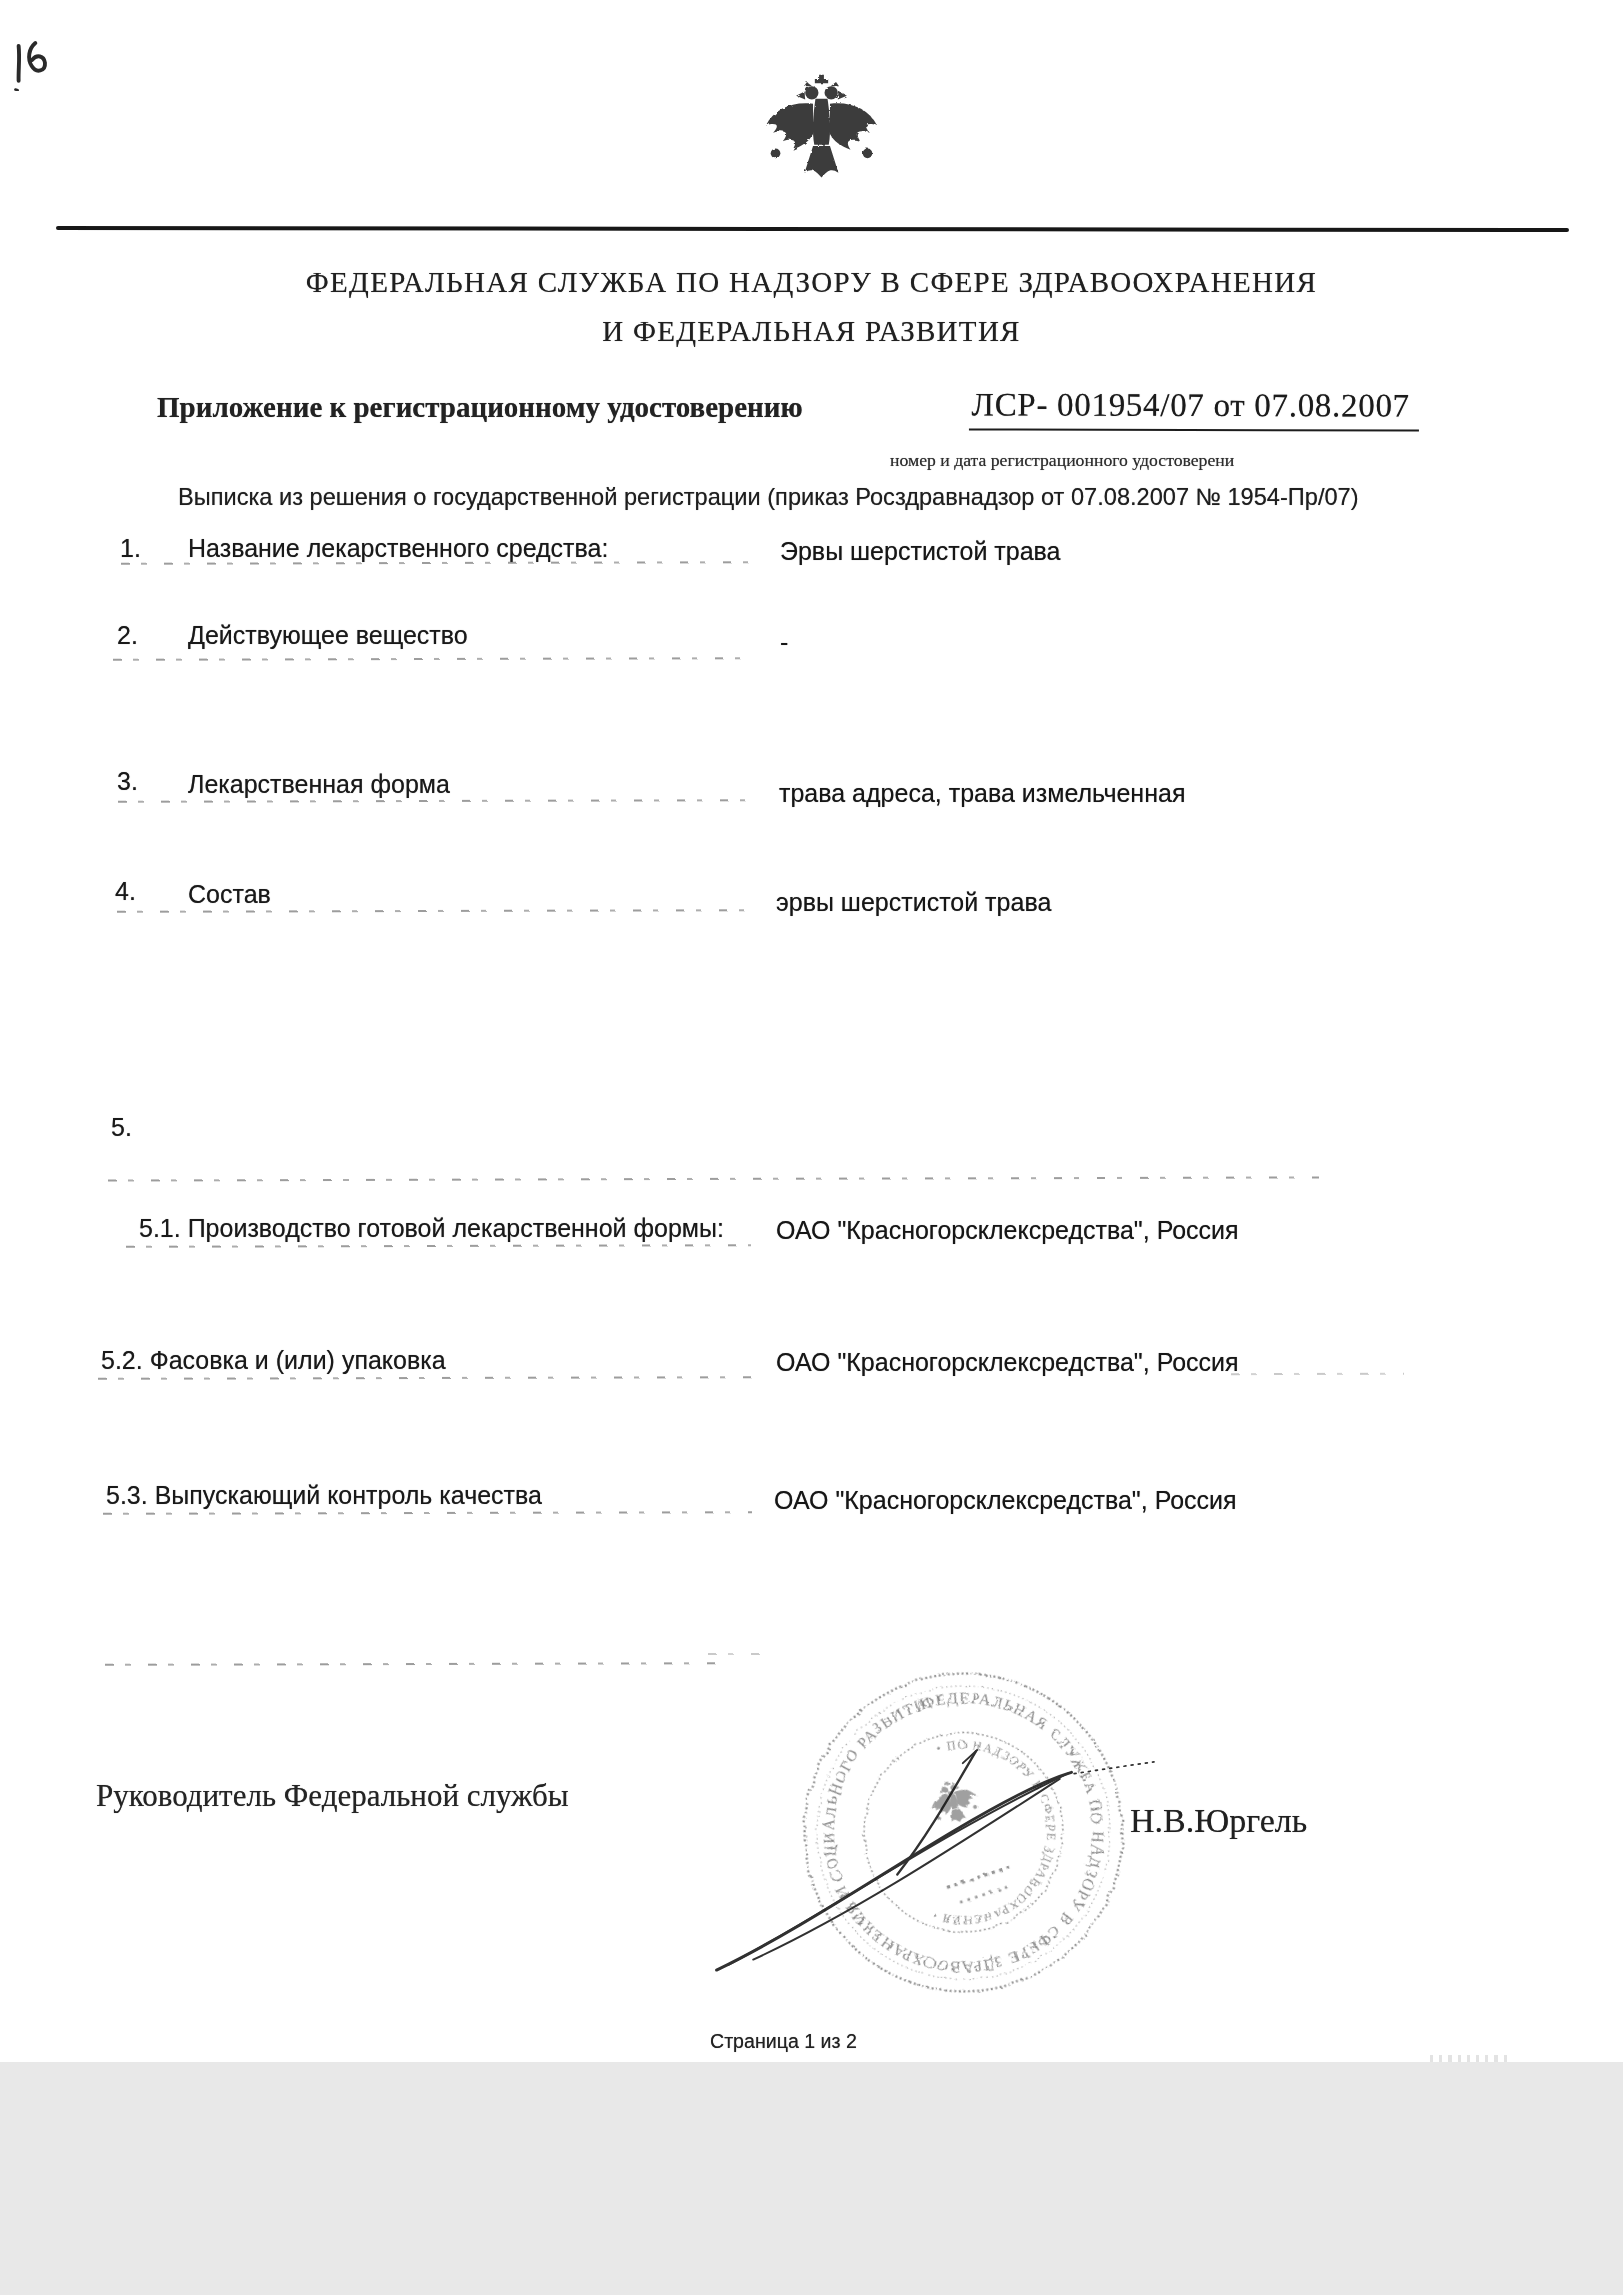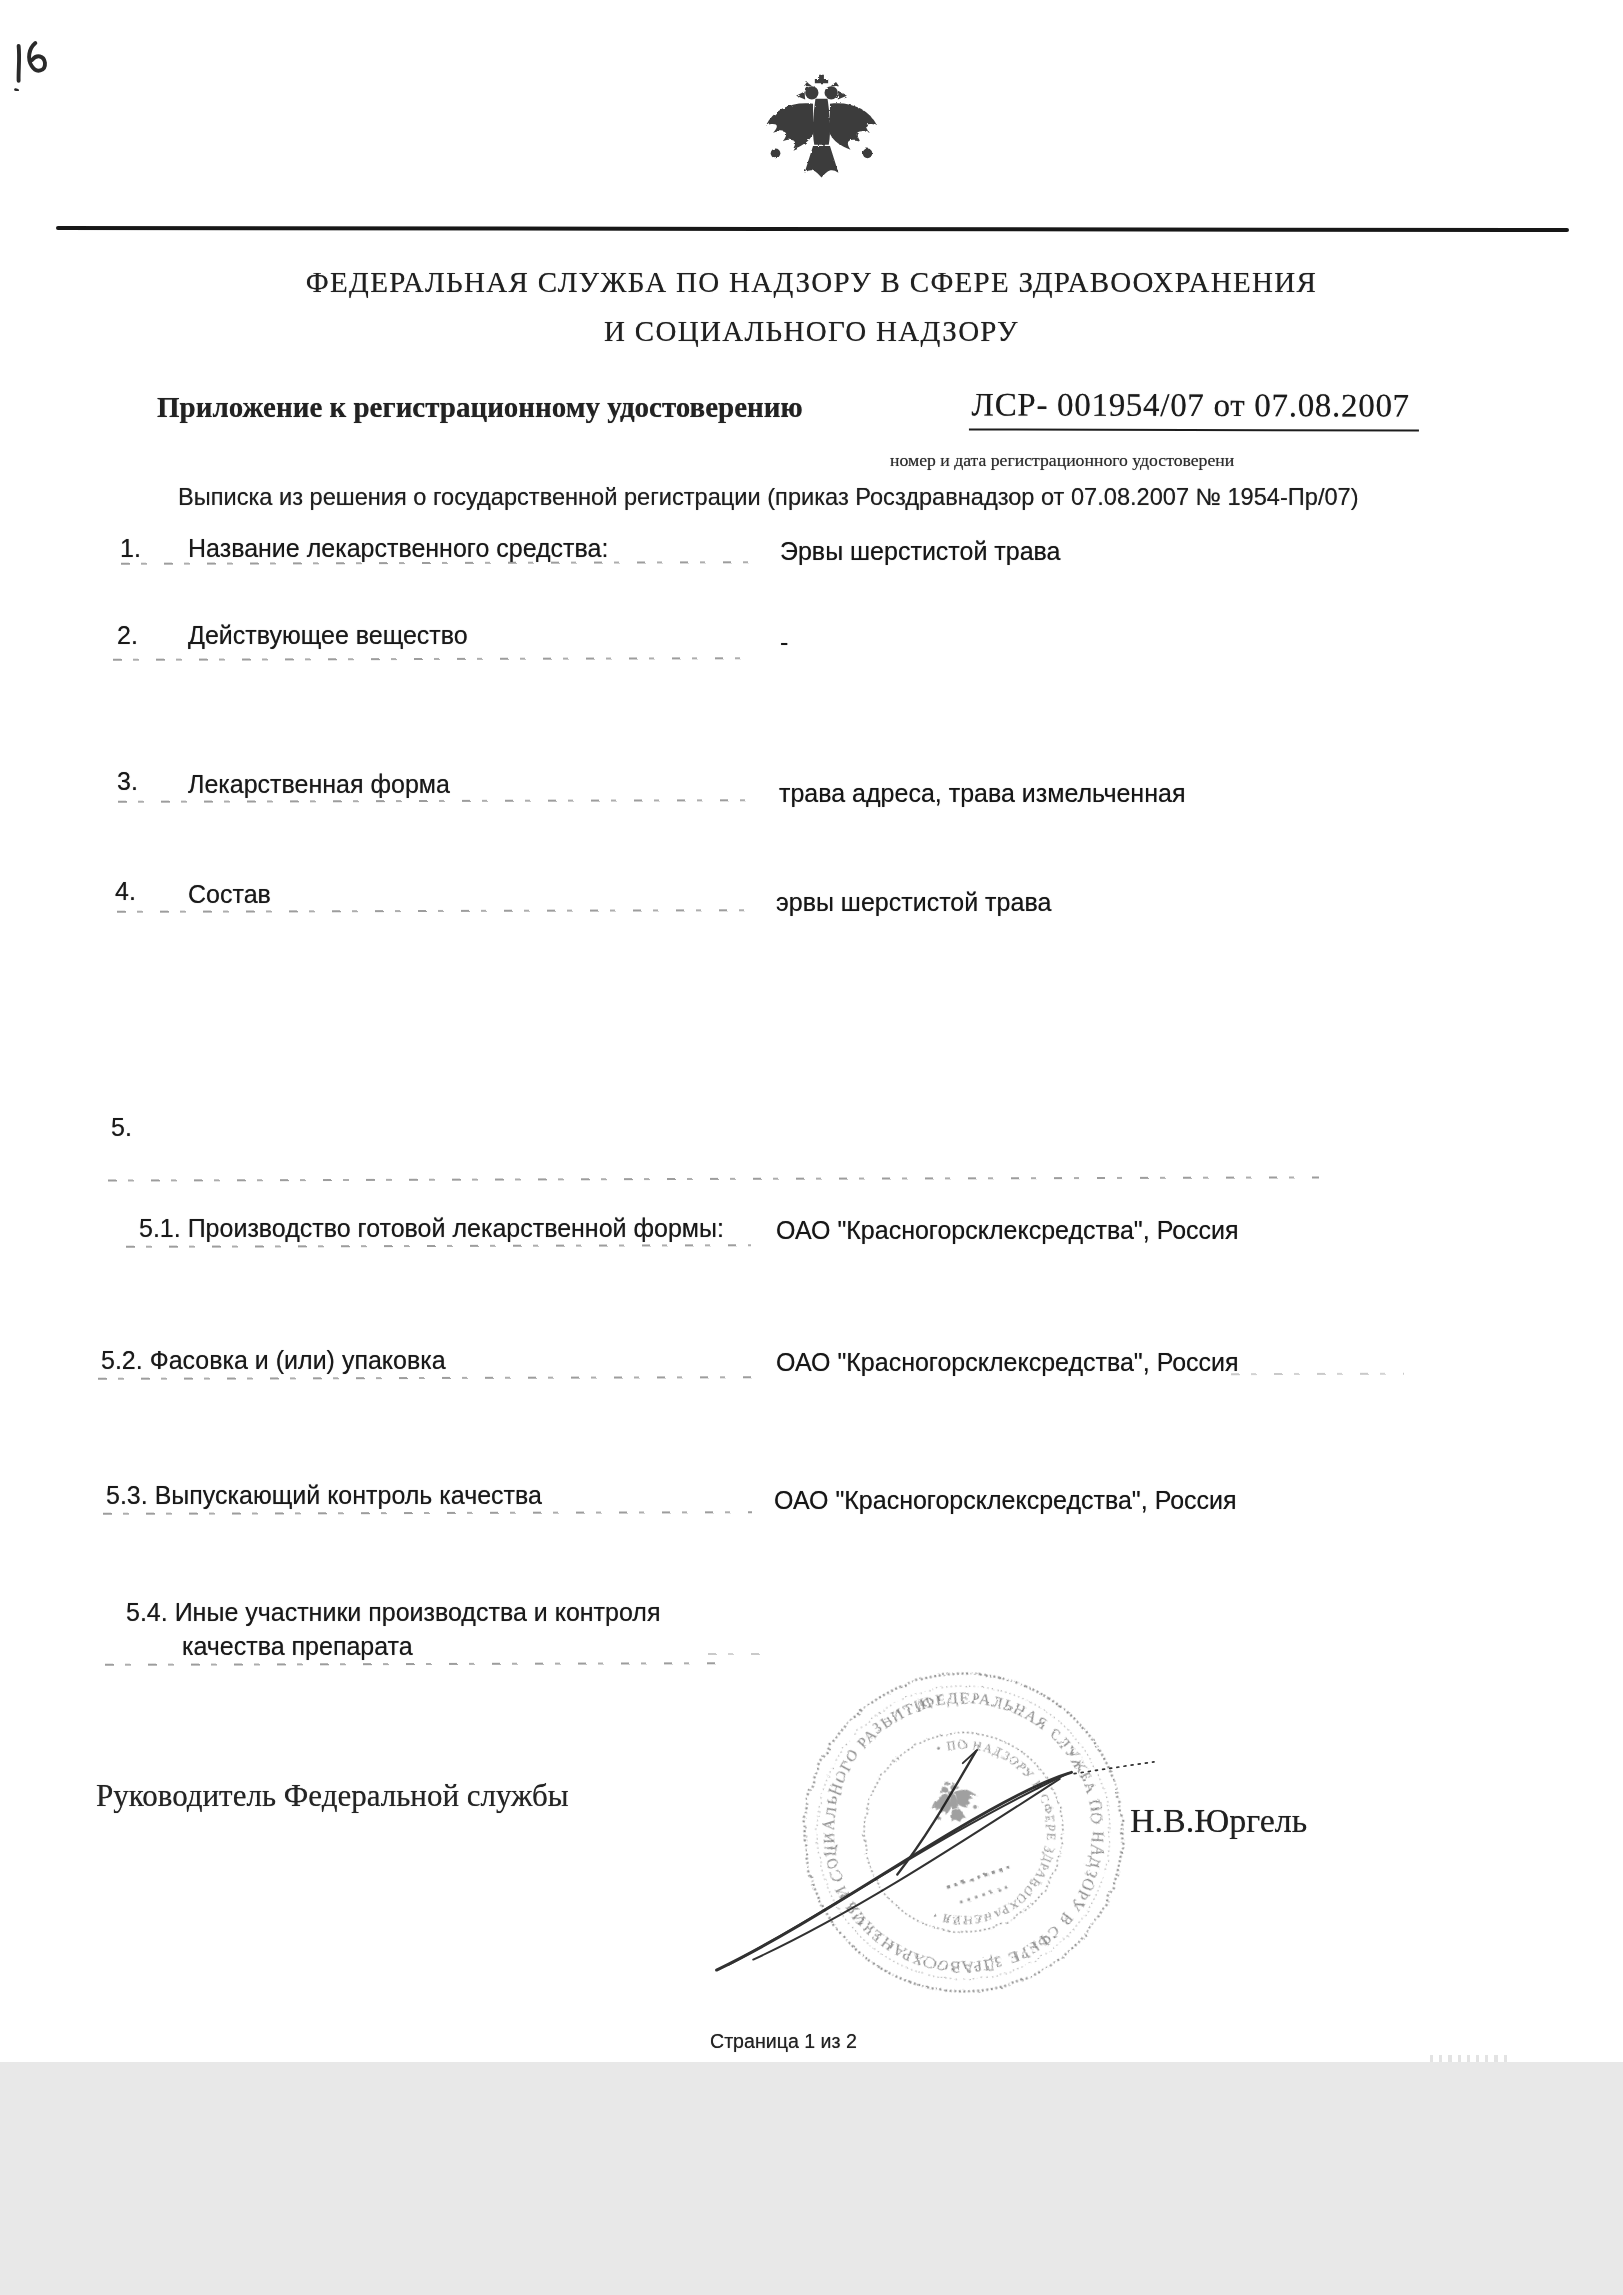--- a/index.html
+++ b/index.html
@@ -68,21 +68,21 @@
       <path d="M114,50 C148,46 178,58 192,86 C174,80 168,86 180,98 C160,92 152,97 164,112 C146,106 138,112 148,126 C132,120 120,112 114,100 z"></path>
       <path d="M86,120 l28,0 14,44 c-12,-8 -18,-4 -28,8 c-10,-12 -16,-16 -28,-8 z"></path>
       <circle cx="24" cy="132" r="8"></circle>
       <circle cx="176" cy="132" r="8"></circle>
     </g>
   </svg>
 
   <div class="abs rule"></div>
 
   <div class="abs center serif scan hdr1">ФЕДЕРАЛЬНАЯ СЛУЖБА ПО НАДЗОРУ В СФЕРЕ ЗДРАВООХРАНЕНИЯ</div>
-  <div class="abs center serif scan hdr2">И СОЦИАЛЬНОГО НАДЗОРУ</div>
+  <div class="abs center serif scan hdr2">И ФЕДЕРАЛЬНАЯ РАЗВИТИЯ</div>
 
   <div class="abs serif scan reg-label">Приложение к регистрационному удостоверению</div>
   <div class="abs serif scan reg-number">ЛСР- 001954/07 от 07.08.2007</div>
   <div class="abs serif scan reg-caption">номер и дата регистрационного удостоверени</div>
   <div class="abs scan extract">Выписка из решения о государственной регистрации (приказ Росздравнадзор от 07.08.2007 № 1954-Пр/07)</div>
 
   <div class="abs scan row-num" style="left:120px;top:534px">1.</div>
   <div class="abs scan row-label" style="left:188px;top:534px">Название лекарственного средства:</div>
   <div class="abs scan row-value" style="left:780px;top:537px">Эрвы шерстистой трава</div>
   <div class="dash" style="left:121px;top:562px;width:641px"></div>
@@ -111,22 +111,20 @@
 
   <div class="abs scan row-label" style="left:101px;top:1346px">5.2. Фасовка и (или) упаковка</div>
   <div class="abs scan row-value" style="left:776px;top:1348px">ОАО "Красногорсклексредства", Россия</div>
   <div class="dash" style="left:98px;top:1377px;width:655px"></div>
   <div class="dash faint" style="left:1231px;top:1373px;width:173px"></div>
 
   <div class="abs scan row-label" style="left:106px;top:1481px">5.3. Выпускающий контроль качества</div>
   <div class="abs scan row-value" style="left:774px;top:1486px">ОАО "Красногорсклексредства", Россия</div>
   <div class="dash" style="left:103px;top:1512px;width:649px"></div>
 
-  <div class="abs scan row-label" style="left:126px;top:1596px;line-height:1.35;padding-left:56px;text-indent:-56px">5.4. Иные участники производства и контроля
-качества препарата</div>
   <div class="dash" style="left:105px;top:1663px;width:619px"></div>
 
   <div class="abs serif scan sig-title">Руководитель Федеральной службы</div>
   <div class="abs serif scan sig-name">Н.В.Юргель</div>
   <div class="dash faint" style="left:708px;top:1653px;width:62px"></div>
 
   <svg class="abs stamp-wrap" width="327" height="327" viewBox="0 0 500 500">
     <defs>
       <filter id="roughS" x="-15%" y="-15%" width="130%" height="130%">
         <feTurbulence type="fractalNoise" baseFrequency="0.06" numOctaves="2" result="n2"></feTurbulence>

